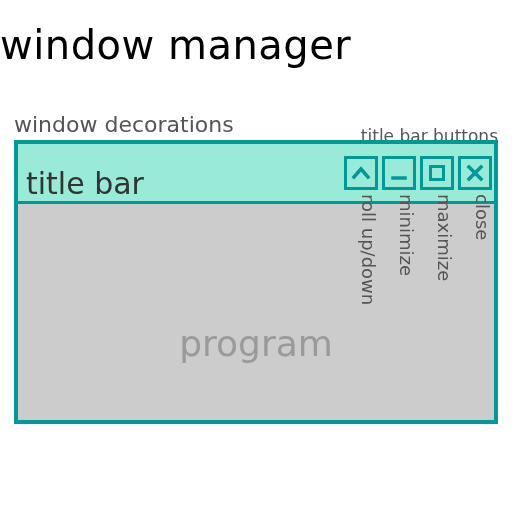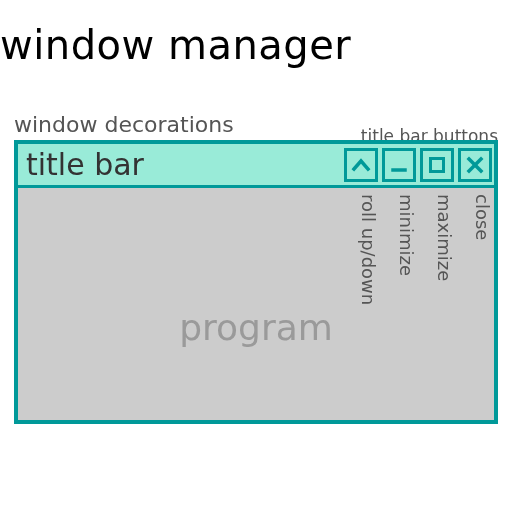--- a/index.html
+++ b/index.html
@@ -46,26 +46,26 @@
     top: 140px;
     left: 14px;
     width: 484px;
     height: 284px;
     background: #cccccc;
     border: 4px solid #009999;
     box-sizing: border-box;
   }
   .titlebar {
     position: relative;
-    height: 44px;
+    height: 60px;
     background: #99ebd8;
     border-bottom: 3px solid #009999;
     box-sizing: border-box;
     display: flex;
-    align-items: center;
+    align-items: flex-end;
   }
   .titlebar-text {
     font-size: 30px;
     color: #333;
     padding-left: 8px;
     flex: 1 1 auto;
   }
   .buttons {
     display: flex;
     align-items: center;

